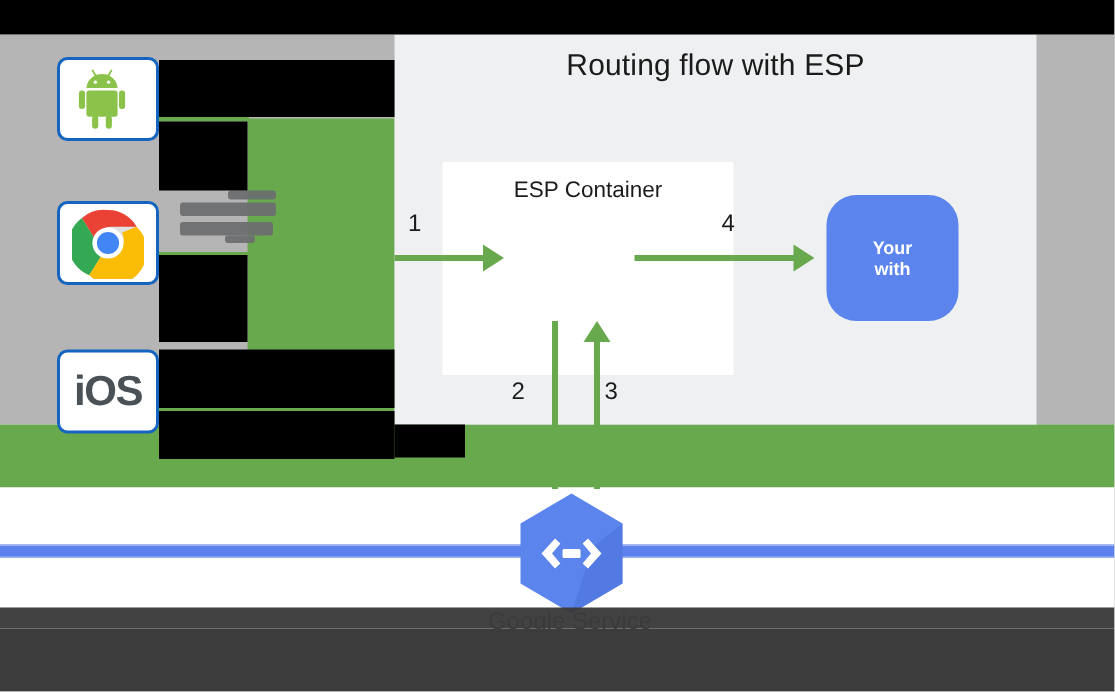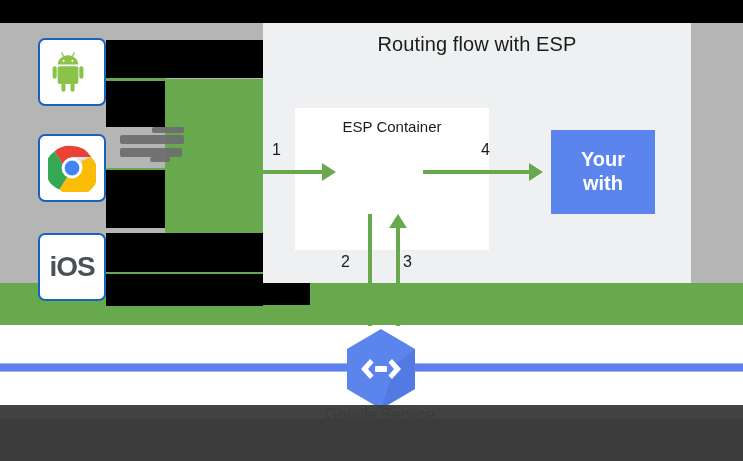--- a/index.html
+++ b/index.html
@@ -41,21 +41,21 @@
     position:absolute;left:0;top:10px;width:100%;
     text-align:center;font-size:15px;color:#1b1b1b;
   }
 
   .blue-box{
     position:absolute;background:#5b84ec;color:#fff;
     display:flex;align-items:center;justify-content:center;
     text-align:center;font-weight:bold;
   }
   #esp-box{left:340px;top:130px;width:80px;height:84px;font-size:17px;}
-  #your-code-box{left:551px;top:130px;width:104px;height:84px;font-size:20px;line-height:1.18;}
+  #your-code-box{left:551px;top:130px;width:88px;height:84px;font-size:12px;line-height:1.18;border-radius:20px;}
 
   
   .h-line{position:absolute;height:4px;background:#69a94d;}
   .v-line{position:absolute;width:4px;background:#69a94d;}
   .arrow-r{position:absolute;width:0;height:0;
     border-top:9px solid transparent;border-bottom:9px solid transparent;
     border-left:14px solid #69a94d;}
   .arrow-u{position:absolute;width:0;height:0;
     border-left:9px solid transparent;border-right:9px solid transparent;
     border-bottom:14px solid #69a94d;}
@@ -70,21 +70,21 @@
   #head3{left:389px;top:214px;}
 
   .num{position:absolute;font-size:16px;color:#1b1b1b;}
   #num1{left:272px;top:141px;}
   #num4{left:481px;top:141px;}
   #num2{left:341px;top:253px;}
   #num3{left:403px;top:253px;}
 
   
   .icon-card{
-    position:absolute;width:68px;height:68px;background:#fff;
+    position:absolute;width:68px;height:56px;background:#fff;
     border:2px solid #1565c0;border-radius:7px;
     display:flex;align-items:center;justify-content:center;
     box-sizing:border-box;
   }
   #card-android{left:38px;top:38px;}
   #card-chrome{left:38px;top:134px;}
   #card-ios{left:38px;top:233px;}
   #ios-label{font-size:28px;font-weight:bold;color:#4a5157;letter-spacing:-1px;}
 
   

